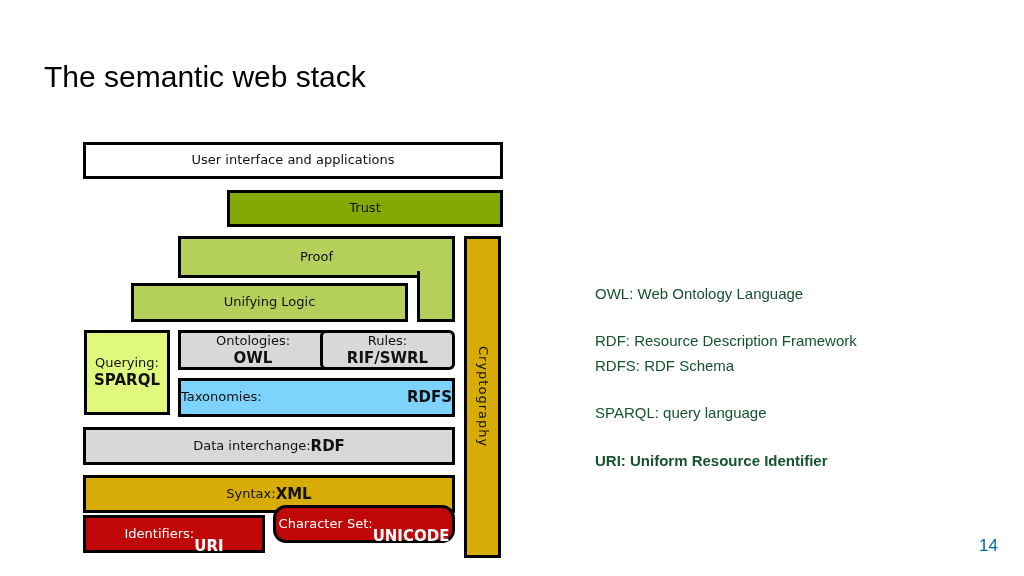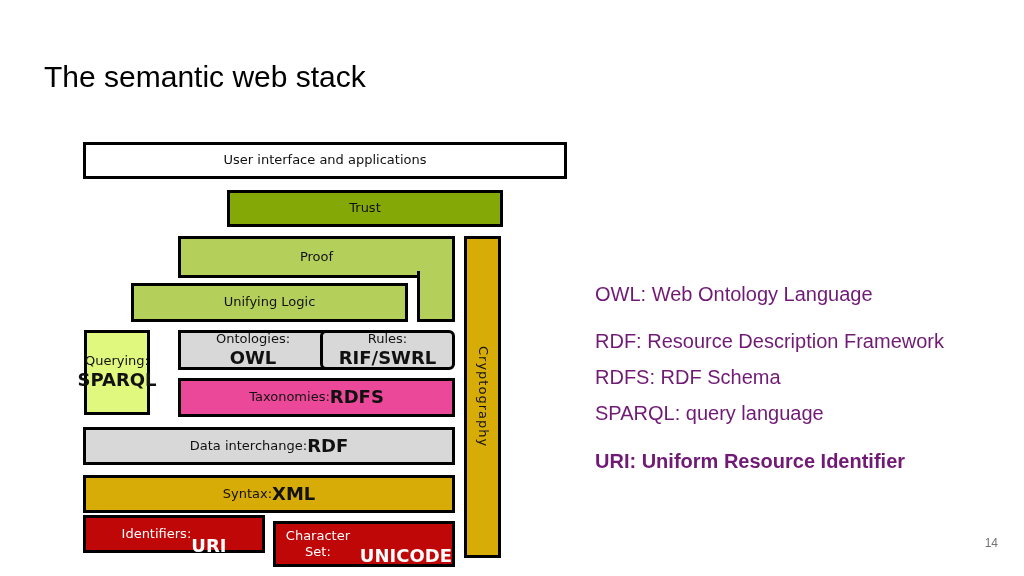--- a/index.html
+++ b/index.html
@@ -17,57 +17,57 @@
     white-space:nowrap;
   }
   
   .box{
     position:absolute;box-sizing:border-box;
     border:3px solid #000;
     display:flex;align-items:center;justify-content:center;
     font-size:13px;color:#111;text-align:center;
     line-height:1.25;
   }
-  .box .term{font-weight:700;font-size:18px;}
+  .box .term{font-weight:700;font-size:15px;}
   .two-line{flex-direction:column;}
-  .b-ui        {left:83px; top:142px;width:484px;height:37px;background:#ffffff;}
+  .b-ui        {left:83px; top:142px;width:420px;height:37px;background:#ffffff;}
   .b-trust     {left:227px;top:190px;width:276px;height:37px;background:#84a805;}
   .b-proof     {left:178px;top:236px;width:277px;height:42px;background:#b5d05a;z-index:1;}
   .b-proof-leg {left:417px;top:271px;width:38px;height:51px;background:#b5d05a;border-top:none;z-index:2;}
   .b-unifying  {left:131px;top:283px;width:277px;height:39px;background:#b5d05a;}
-  .b-querying  {left:84px; top:330px;width:66px; height:85px;background:#e1f87e;}
+  .b-querying  {left:84px; top:330px;width:86px; height:85px;background:#e1f87e;}
   .b-ontologies{left:178px;top:330px;width:150px;height:40px;background:#d8d8d8;}
   .b-rules     {left:320px;top:330px;width:135px;height:40px;background:#d8d8d8;border-radius:6px;}
-  .b-taxonomies{left:178px;top:378px;width:277px;height:39px;background:#ec4899;}
+  .b-taxonomies{left:178px;top:378px;width:277px;height:39px;background:#7dd3fc;justify-content:space-between;}
   .b-rdf       {left:83px; top:427px;width:372px;height:38px;background:#d8d8d8;}
   .b-xml       {left:83px; top:475px;width:372px;height:38px;background:#d8ac07;}
   .b-uri      {left:83px; top:515px;width:182px;height:38px;background:#c00707;color:#fff;}
-  .b-unicode  {left:273px;top:521px;width:182px;height:46px;background:#c00707;color:#fff;}
+  .b-unicode  {left:273px;top:505px;width:182px;height:38px;background:#c00707;color:#fff;border-radius:13px;}
   .b-uri .term,.b-unicode .term{color:#fff;margin-top:24px;}
   .b-crypto   {left:464px;top:236px;width:37px;height:322px;background:#d8ac07;}
   .b-crypto .vtext{
     writing-mode:vertical-rl;
     font-size:13px;color:#111;letter-spacing:1px;white-space:nowrap;
   }
   
   .annotations{
     position:absolute;left:595px;top:282px;width:400px;height:200px;
     font-family:"Liberation Sans",sans-serif;
-    font-size:20px;color:#701a75;
+    font-size:15px;color:#14532d;
   }
   .ann{position:absolute;left:0;white-space:nowrap;line-height:24px;}
   .ann-l1{top:0;}
   .ann-l2{top:47px;}
-  .ann-l3{top:83px;}
+  .ann-l3{top:72px;}
   .ann-l4{top:119px;}
   .ann-l5{top:167px;font-weight:bold;}
   .page-number{
     position:absolute;right:26px;top:536px;
     font-family:"Liberation Sans",sans-serif;
-    font-size:12px;color:#737373;
+    font-size:17px;color:#0369a1;
   }
 </style>
 </head>
 <body>
 
 <div class="slide">
 
   <div class="slide-title">The semantic web stack</div>
 
   <div>

